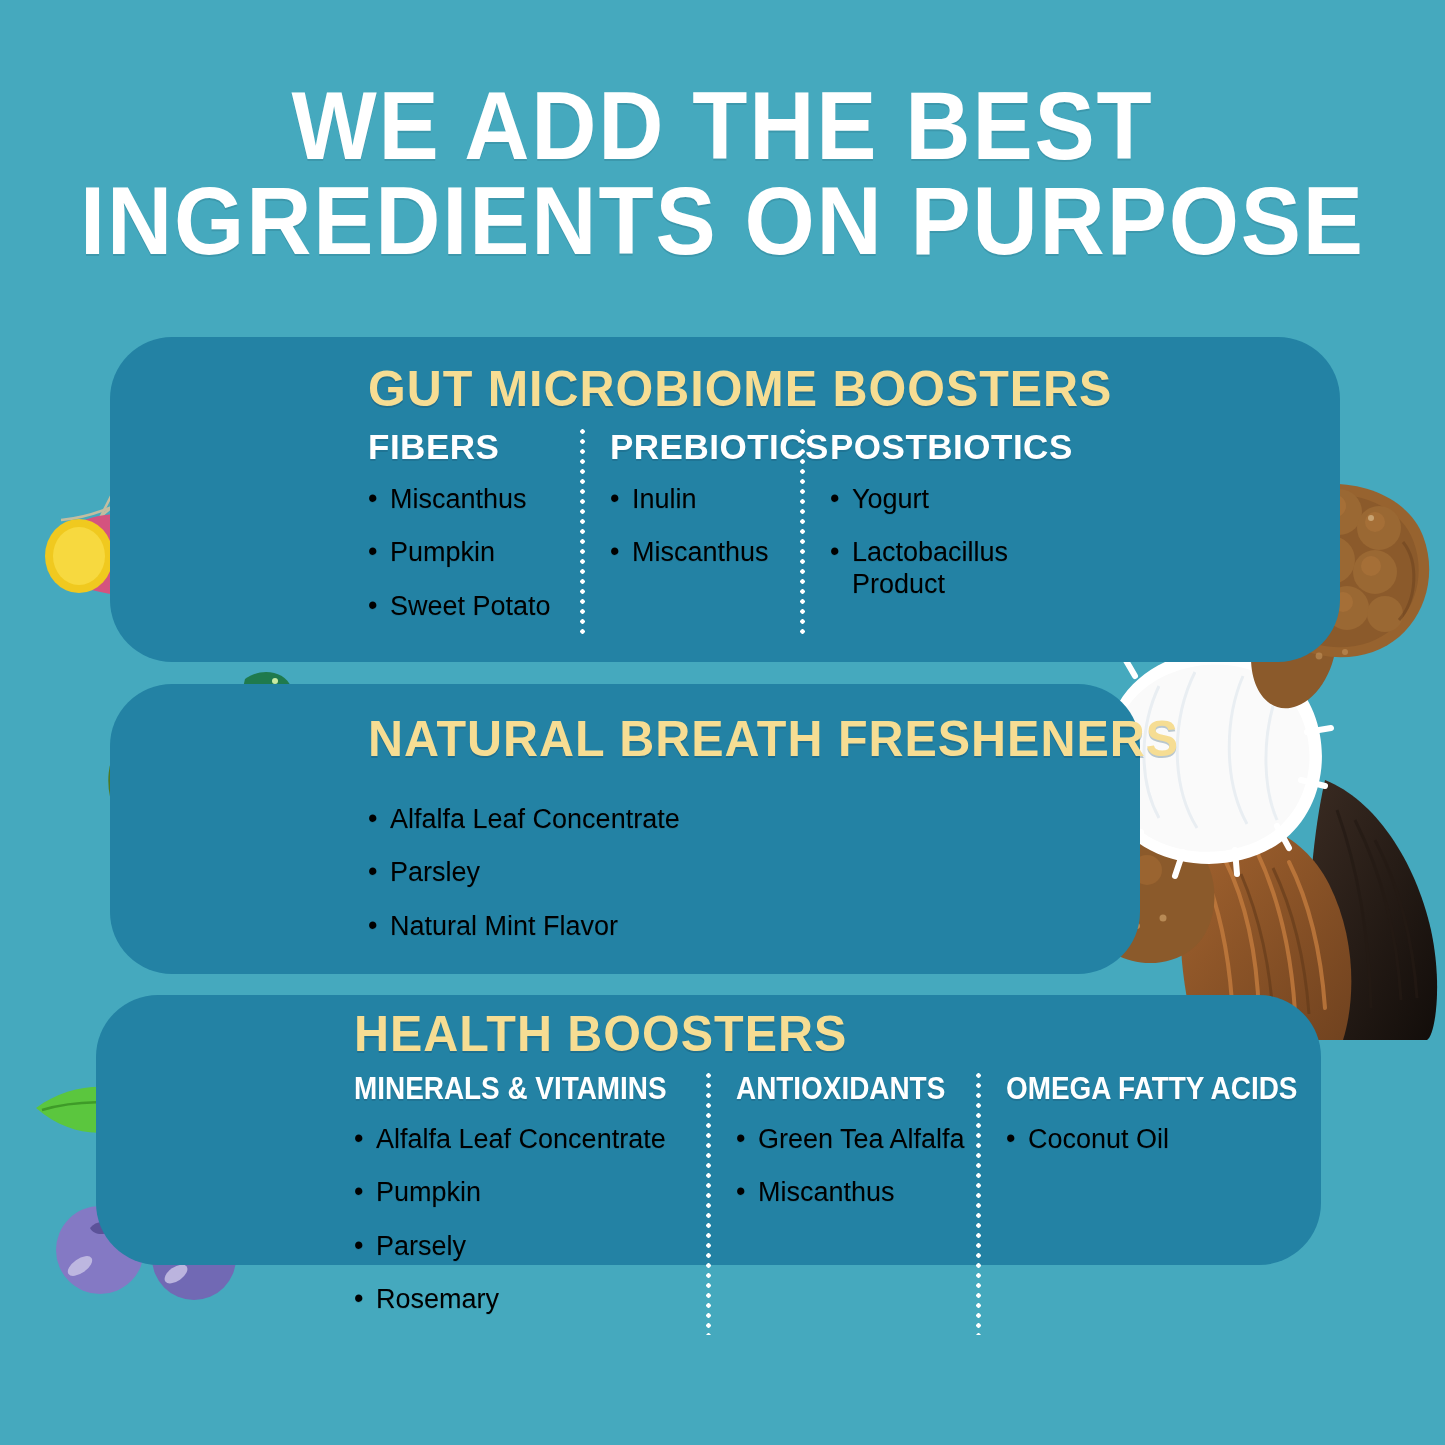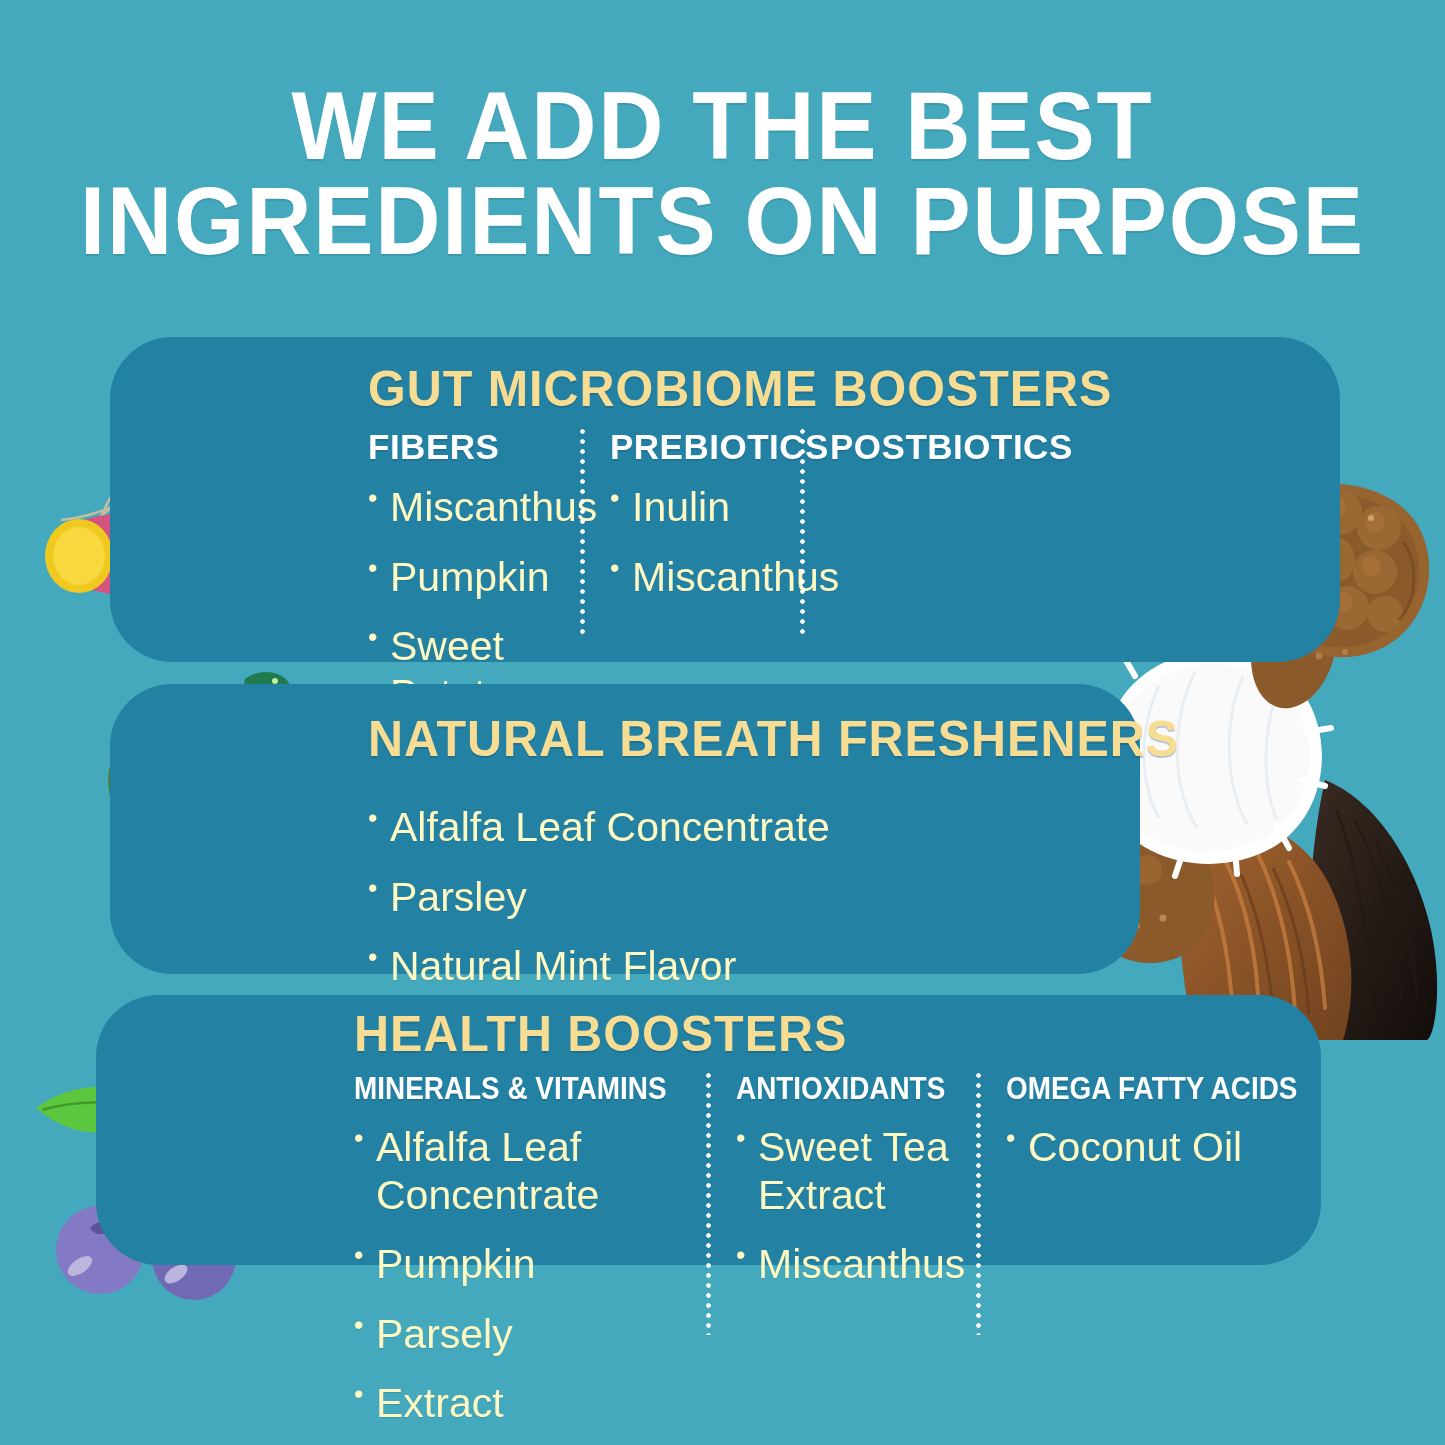--- a/index.html
+++ b/index.html
@@ -75,22 +75,22 @@
     font-weight:bold;
     line-height:1;
     white-space:nowrap;
     text-shadow:0 2px 0 rgba(18,70,92,0.22);
   }
   .gut-head   { font-size:35px; letter-spacing:0.5px; }
   .health-head{ font-size:31px; letter-spacing:0px; transform:scaleX(0.90); transform-origin:left center; }
 
   ul.items{ list-style:none; margin-top:20px; }
   ul.items li{
-    color:#fef9c3;
-    font-size:41px;
+    color:#000000;
+    font-size:27px;
     line-height:1.16;
     margin-bottom:22px;
     padding-left:22px;
     position:relative;
     font-family:"Liberation Sans", sans-serif;
     text-shadow:0 1px 0 rgba(18,70,92,0.18);
   }
   ul.items li::before{
     content:"\2022";
     position:absolute; left:0; top:-1px;
@@ -458,20 +458,24 @@
         <div class="col-head gut-head">PREBIOTICS</div>
         <ul class="items">
           <li>Inulin</li>
           <li>Miscanthus</li>
         </ul>
       </div>
 
       <div class="col c3">
         <div class="dotdiv"></div>
         <div class="col-head gut-head">POSTBIOTICS</div>
+        <ul class="items">
+          <li>Yogurt</li>
+          <li>Lactobacillus Product</li>
+        </ul>
       </div>
 
     </div>
   </div>
 
   <div class="card" id="card-breath">
     <div class="sec-title">NATURAL BREATH FRESHENERS</div>
     <ul class="items" id="breath-list">
       <li>Alfalfa Leaf Concentrate</li>
       <li>Parsley</li>
@@ -483,29 +487,29 @@
     <div class="sec-title">HEALTH BOOSTERS</div>
 
     <div class="cols" id="health-cols">
 
       <div class="col c1">
         <div class="col-head health-head">MINERALS &amp; VITAMINS</div>
         <ul class="items">
           <li>Alfalfa Leaf Concentrate</li>
           <li>Pumpkin</li>
           <li>Parsely</li>
-          <li>Extract</li>
+          <li>Rosemary</li>
         </ul>
       </div>
 
       <div class="col c2">
         <div class="dotdiv"></div>
         <div class="col-head health-head">ANTIOXIDANTS</div>
         <ul class="items">
-          <li>Sweet Tea Extract</li>
+          <li>Green Tea Alfalfa</li>
           <li>Miscanthus</li>
         </ul>
       </div>
 
       <div class="col c3">
         <div class="dotdiv"></div>
         <div class="col-head health-head">OMEGA FATTY ACIDS</div>
         <ul class="items">
           <li>Coconut Oil</li>
         </ul>

